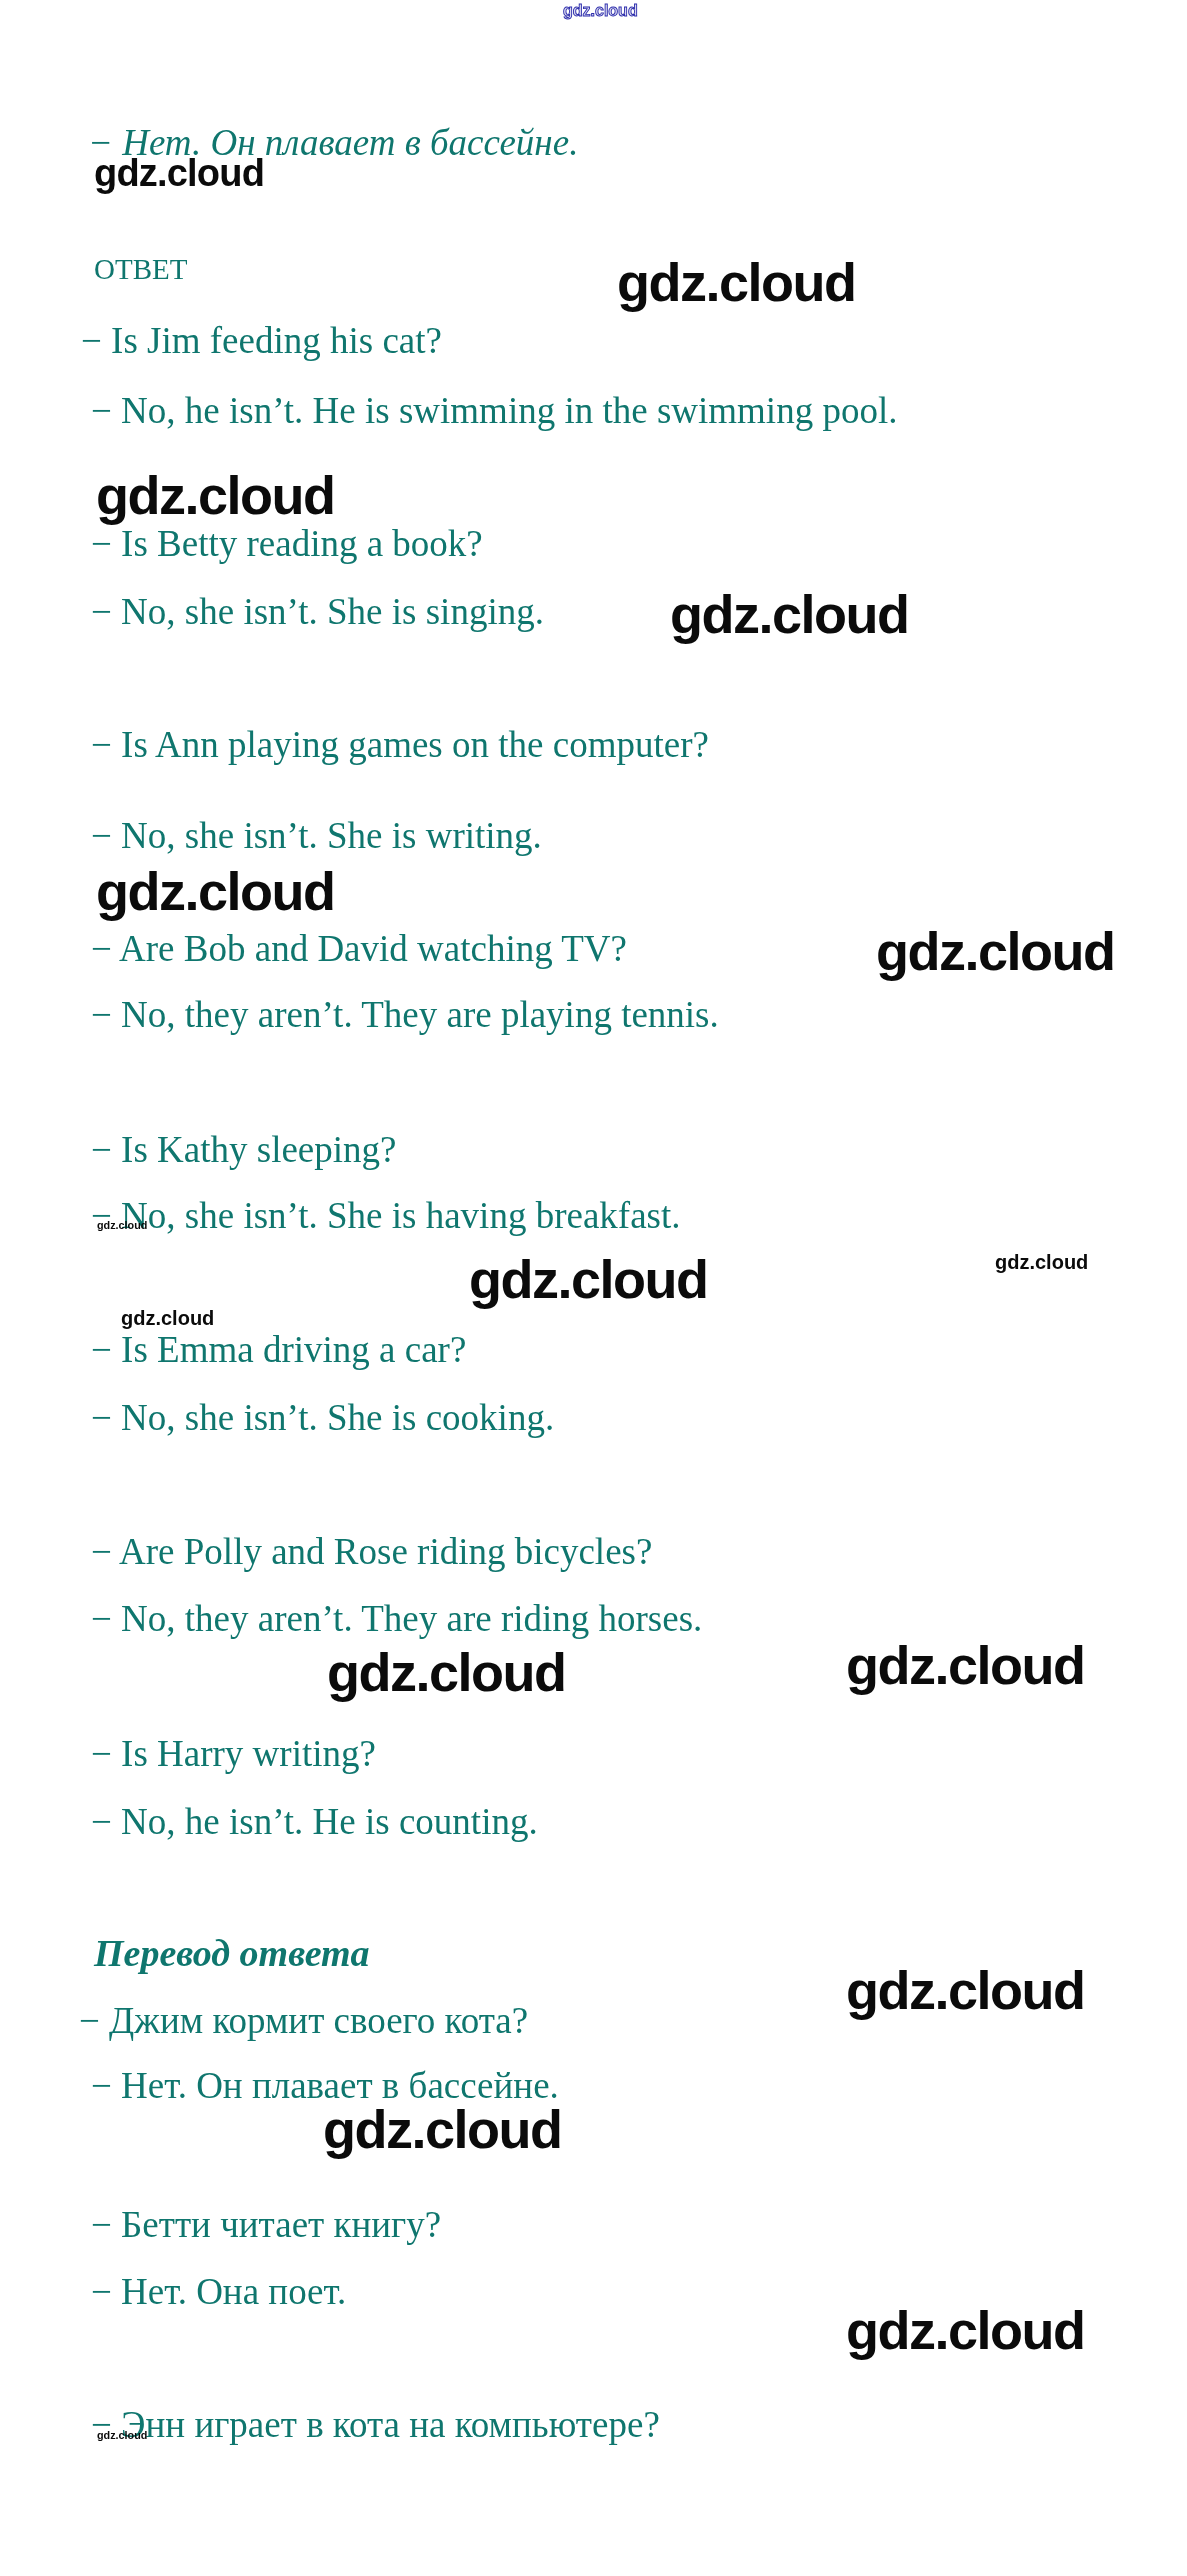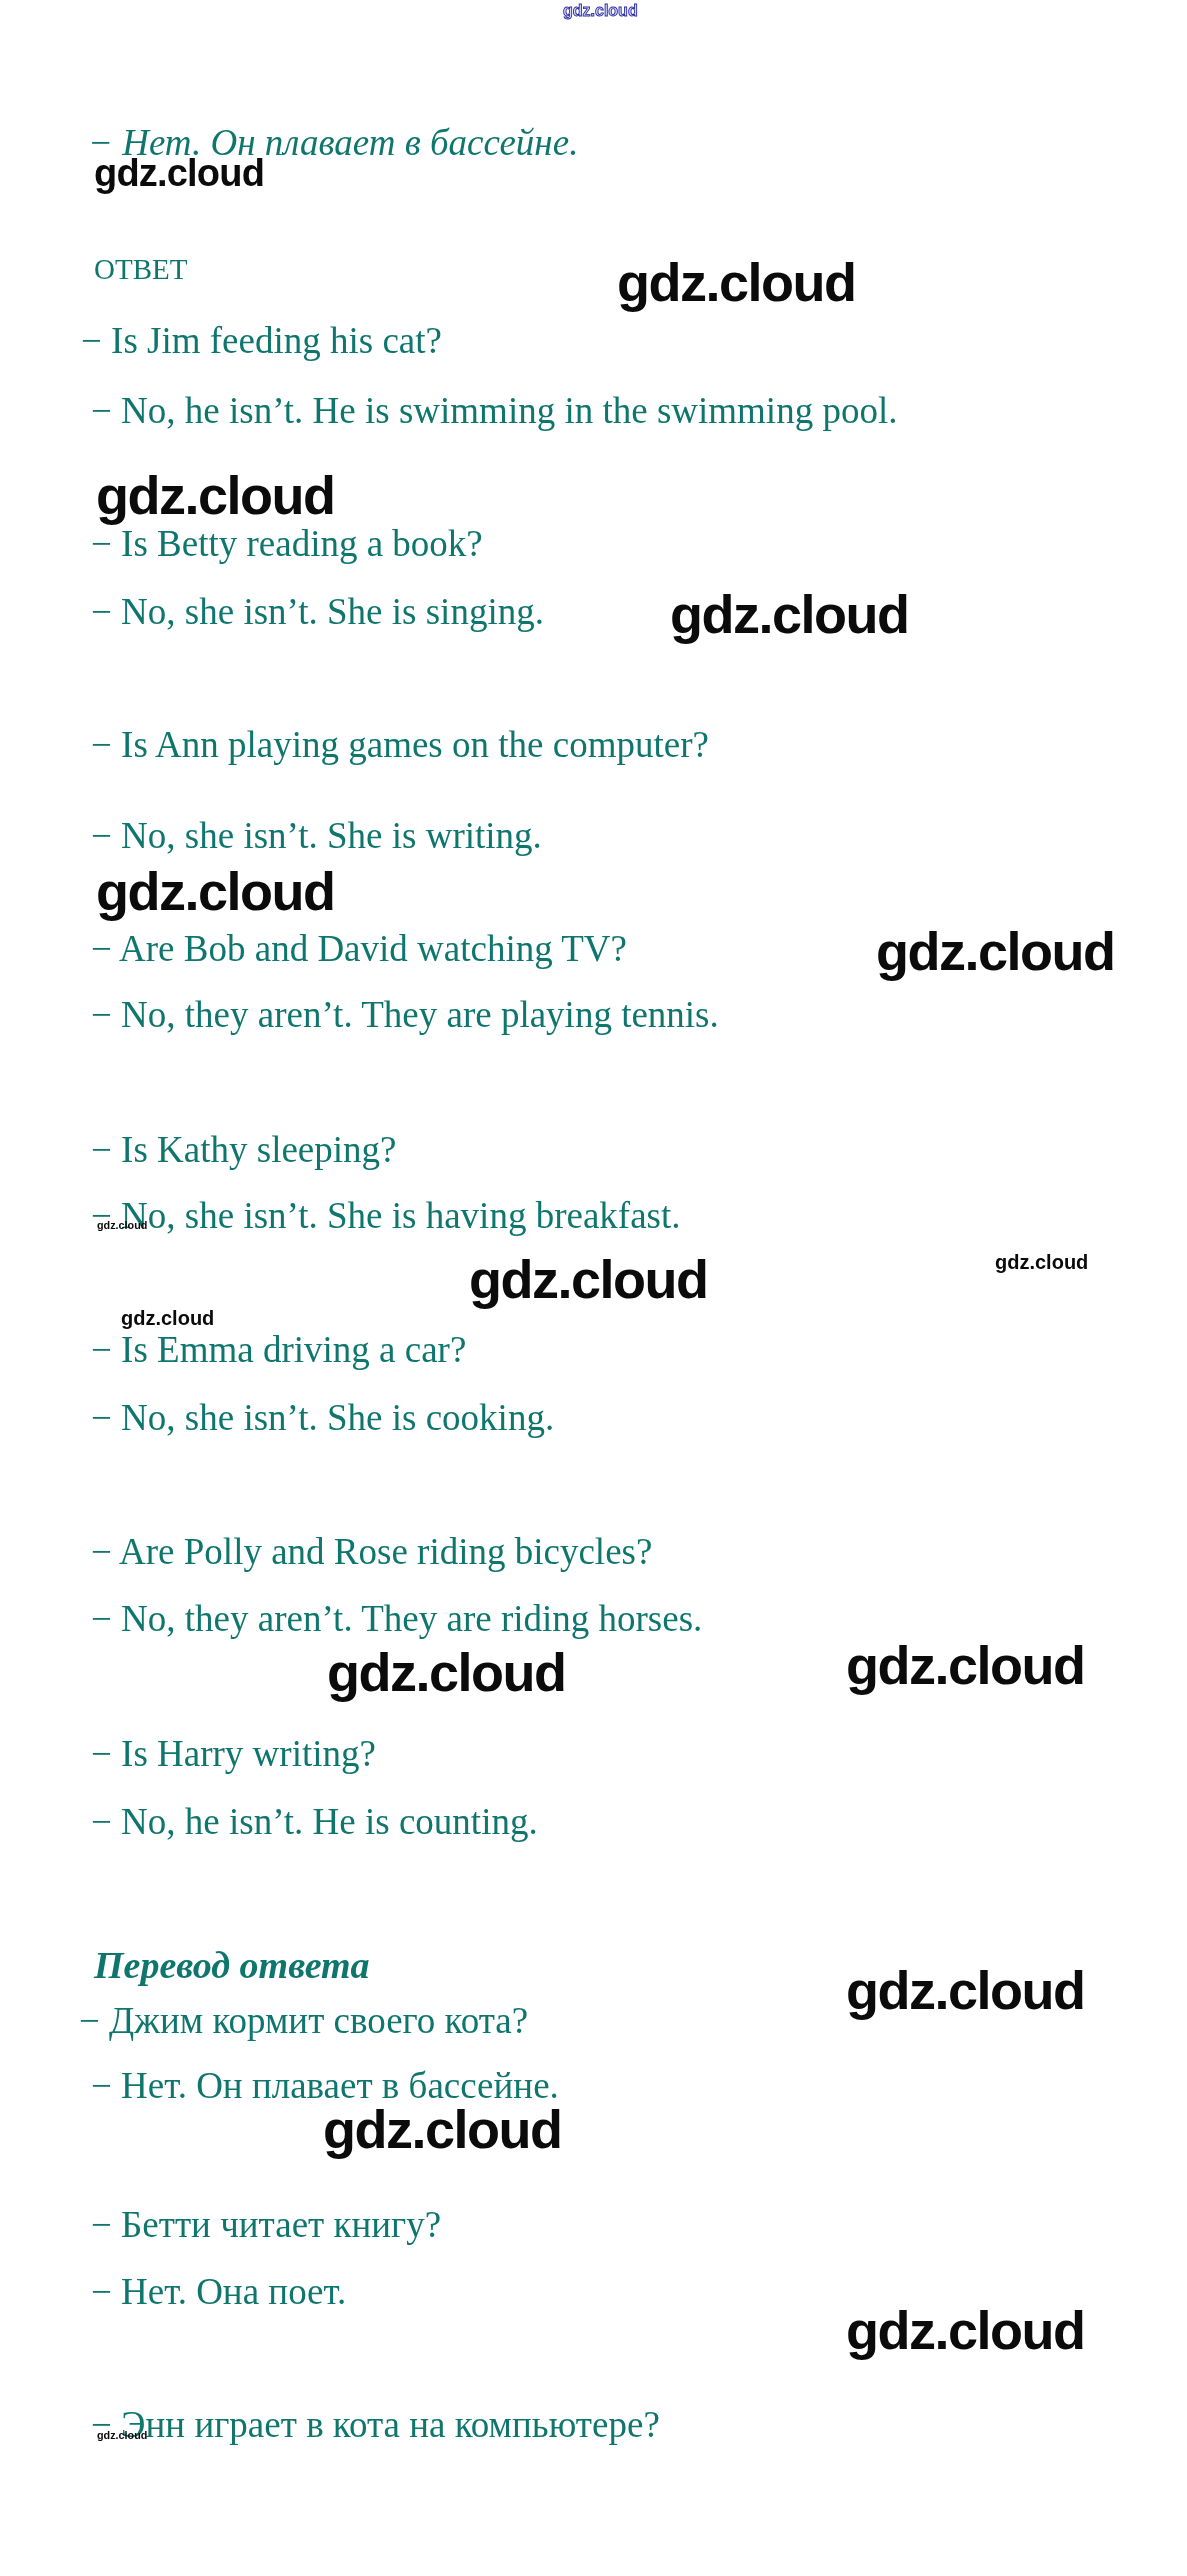--- a/index.html
+++ b/index.html
@@ -19,21 +19,21 @@
     position: absolute;
     font-family: "Liberation Serif", serif;
     font-size: 37px;
     line-height: 1.1;
     color: #0f766e;
     white-space: nowrap;
     letter-spacing: 0px;
   }
   .italic   { font-style: italic; }
   .heading  { font-weight: normal; font-size: 29px; text-align: center; }
-  .heading-italic { font-weight: bold; font-style: italic; font-size: 38px; margin-top: 12px; }
+  .heading-italic { font-weight: bold; font-style: italic; font-size: 38px; }
   .wm {
     position: absolute;
     font-family: "Liberation Sans", sans-serif;
     font-weight: 700;
     color: #0b0b0b;
     white-space: nowrap;
   }
   .wm-big   { font-size: 54px; letter-spacing: -1.5px; }
   .wm-mid   { font-size: 38px; letter-spacing: -0.8px; }
   .wm-small { font-size: 20px; letter-spacing: 0; }

